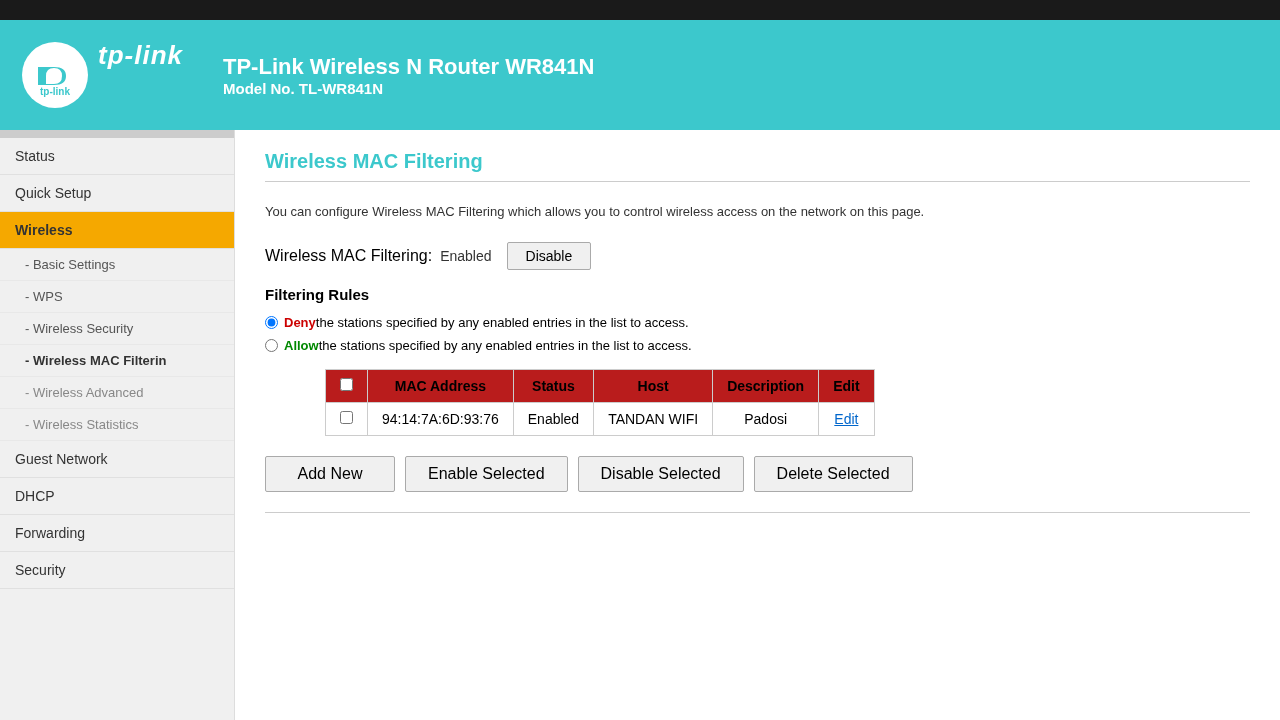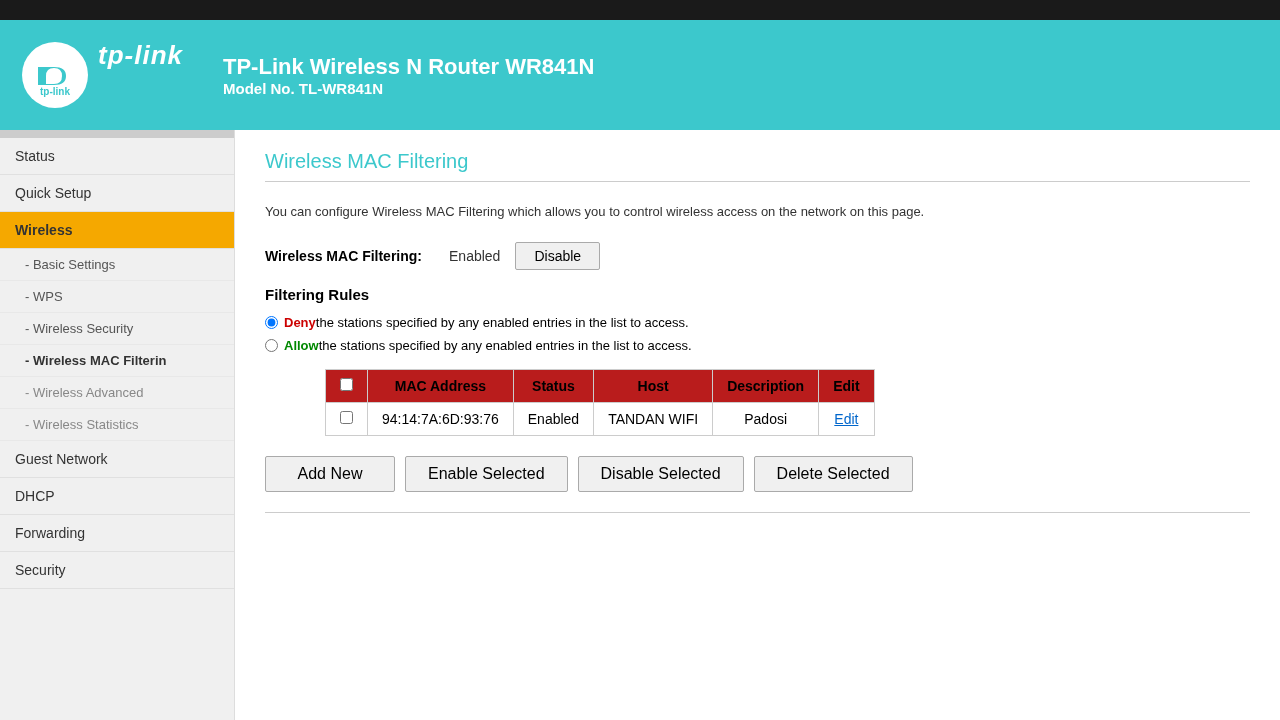--- a/index.html
+++ b/index.html
@@ -22,27 +22,27 @@
     .sidebar { width: 235px; background: #f0f0f0; border-right: 1px solid #ddd; overflow-y: auto; flex-shrink: 0; }
     .sidebar-scroll-indicator { height: 8px; background: #ccc; }
     .sidebar-item { padding: 10px 15px; cursor: pointer; border-bottom: 1px solid #e0e0e0; color: #333; font-size: 14px; }
     .sidebar-item.active { background: #f5a800; color: #333; font-weight: bold; }
     .sidebar-sub { padding: 8px 15px 8px 25px; cursor: pointer; border-bottom: 1px solid #e8e8e8; color: #555; font-size: 13px; }
     .sidebar-sub.active-sub { color: #333; font-weight: bold; }
     .sidebar-sub.dim { color: #888; }
 
     
     .content { flex: 1; padding: 20px 30px; overflow-y: auto; background: #fff; }
-    .page-title { color: #3cc8cc; font-size: 20px; font-weight: normal; margin-bottom: 8px; }
+    .page-title { color: #3cc8cc; font-size: 20px; font-weight: bold; margin-bottom: 8px; }
     .divider { border: none; border-top: 1px solid #ccc; margin-bottom: 20px; }
     .description { color: #333; margin-bottom: 20px; font-size: 13px; line-height: 1.5; }
 
     
     .filter-row { display: flex; align-items: center; margin-bottom: 16px; }
-    .filter-label { font-weight: bold; margin-right: 27px; font-size: 14px; }
+    .filter-label { font-weight: normal; margin-right: 8px; font-size: 16px; }
     .filter-status { margin-right: 15px; font-size: 14px; color: #333; }
     .btn { padding: 5px 18px; border: 1px solid #aaa; background: #f0f0f0; cursor: pointer; font-size: 14px; border-radius: 2px; }
 
     
     .rules-title { font-weight: bold; font-size: 15px; margin-bottom: 12px; }
     .radio-row { display: flex; align-items: center; margin-bottom: 8px; font-size: 13px; }
     .radio-row input { margin-right: 6px; }
     .deny-text { color: #cc0000; font-weight: bold; }
     .allow-text { color: #008800; font-weight: bold; }
 

